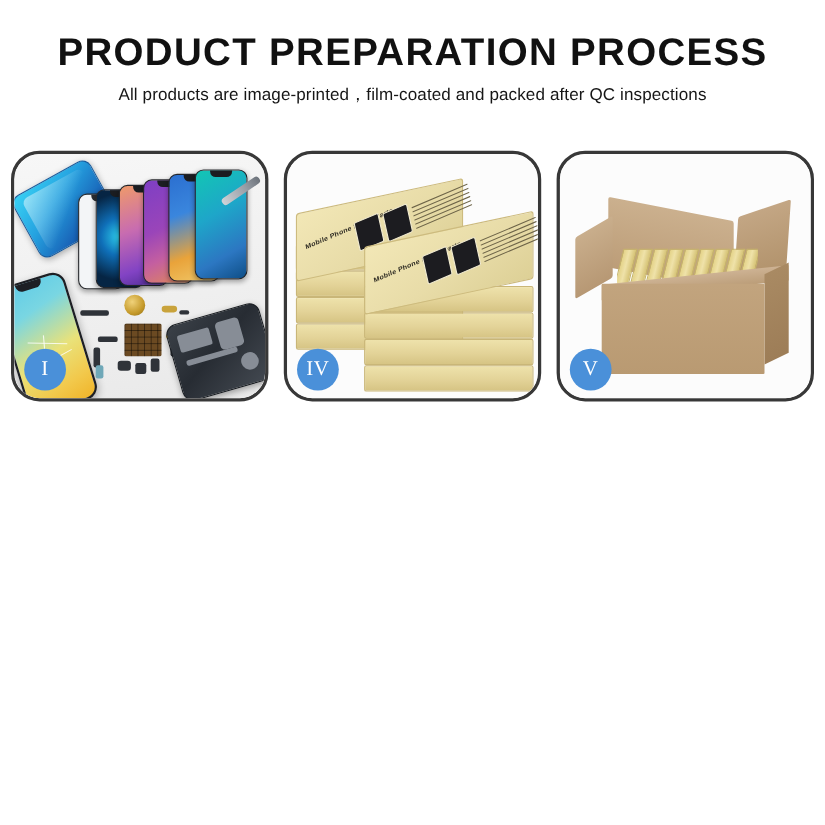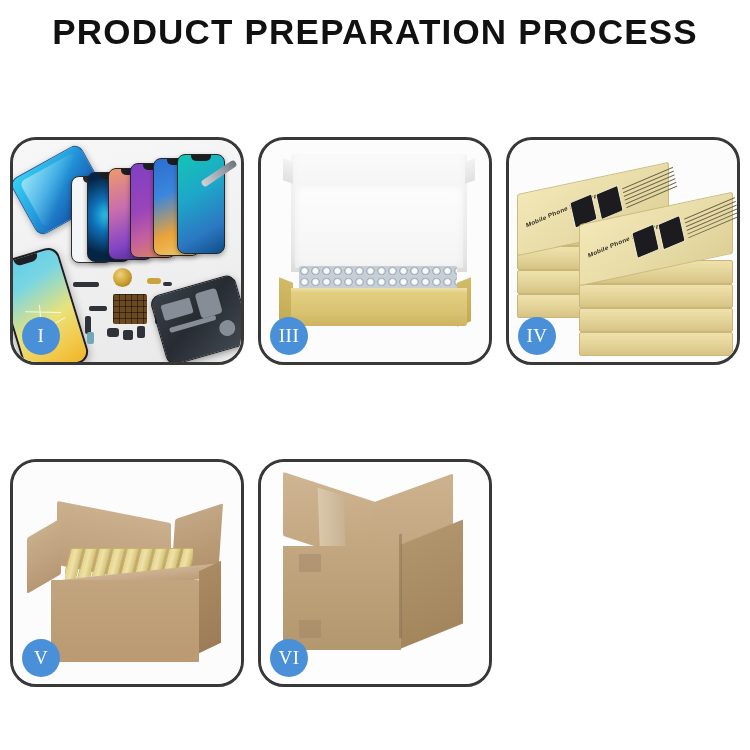--- a/index.html
+++ b/index.html
@@ -4,21 +4,21 @@
 <style>
   html,body{margin:0;padding:0;}
   body{
     width:750px;height:750px;background:#ffffff;
     font-family:"Liberation Sans",sans-serif;
     overflow:hidden;position:relative;
   }
   .page{width:750px;height:750px;position:relative;}
 
   
-  .header{padding-top:14px;text-align:center;}
+  .header{padding-top:30px;text-align:center;}
   .title{
     font-size:35px;font-weight:700;color:#111;
     letter-spacing:1.2px;line-height:1;margin:0;
     font-family:"Liberation Sans",sans-serif;
   }
   .subtitle{
     font-size:15.5px;color:#161616;margin:11px 0 0 0;
     letter-spacing:0.1px;font-weight:400;
   }
 
@@ -307,20 +307,21 @@
     background:rgba(120,98,70,.4);transform:skewY(-22deg);
   }
 </style>
 </head>
 <body>
 
 <div class="page">
 
   <div class="header">
     <h1 class="title">PRODUCT PREPARATION PROCESS</h1>
+    <p class="subtitle">All products are image-printed，film-coated and packed after QC inspections</p>
   </div>
 
   <div class="grid">
 
     <div class="panel">
       <div class="panel-inner p1">
 
         <div class="glass"></div>
         <div class="glass-chip" style="left:60px;top:62px;"></div>
 
@@ -361,32 +362,20 @@
           <div class="td-part" style="left:10px;top:34px;width:48px;height:5px;"></div>
           <div class="td-part" style="left:58px;top:42px;width:16px;height:16px;border-radius:50%;"></div>
         </div>
         <div class="screwdriver"></div>
 
       </div>
       <div class="badge">I</div>
     </div>
 
 
-    <div class="panel">
-      <div class="panel-inner p3">
-        <div class="m-lid"></div>
-        <div class="m-foam"></div>
-        <div class="m-inner-bubbles"></div>
-        <div class="m-side-l"></div>
-        <div class="m-side-r"></div>
-        <div class="m-rim"></div>
-        <div class="m-front"></div>
-      </div>
-      <div class="badge">III</div>
-    </div>
 
     <div class="panel">
       <div class="panel-inner p4">
         <div class="stack">
 
           <div class="sbox" style="left:4px;top:64px;"></div>
           <div class="sbox" style="left:4px;top:88px;"></div>
           <div class="sbox" style="left:4px;top:112px;"></div>
           <div class="sbox" style="left:4px;top:136px;"></div>
 
@@ -444,28 +433,15 @@
           <div class="ybar" style="left:112px;"></div>
         </div>
         <div class="c-flap-left"></div>
         <div class="c-rim"></div>
         <div class="c-body-r"></div>
         <div class="c-body"></div>
       </div>
       <div class="badge">V</div>
     </div>
 
-    <div class="panel">
-      <div class="panel-inner p6">
-        <div class="s-top"></div>
-        <div class="s-top2"></div>
-        <div class="s-tape"></div>
-        <div class="s-side"></div>
-        <div class="s-front"></div>
-        <div class="s-edge"></div>
-        <div class="s-seam"></div>
-        <div class="s-seam2"></div>
-      </div>
-      <div class="badge">VI</div>
-    </div>
 
   </div>
 </div>
 
 </body></html>

